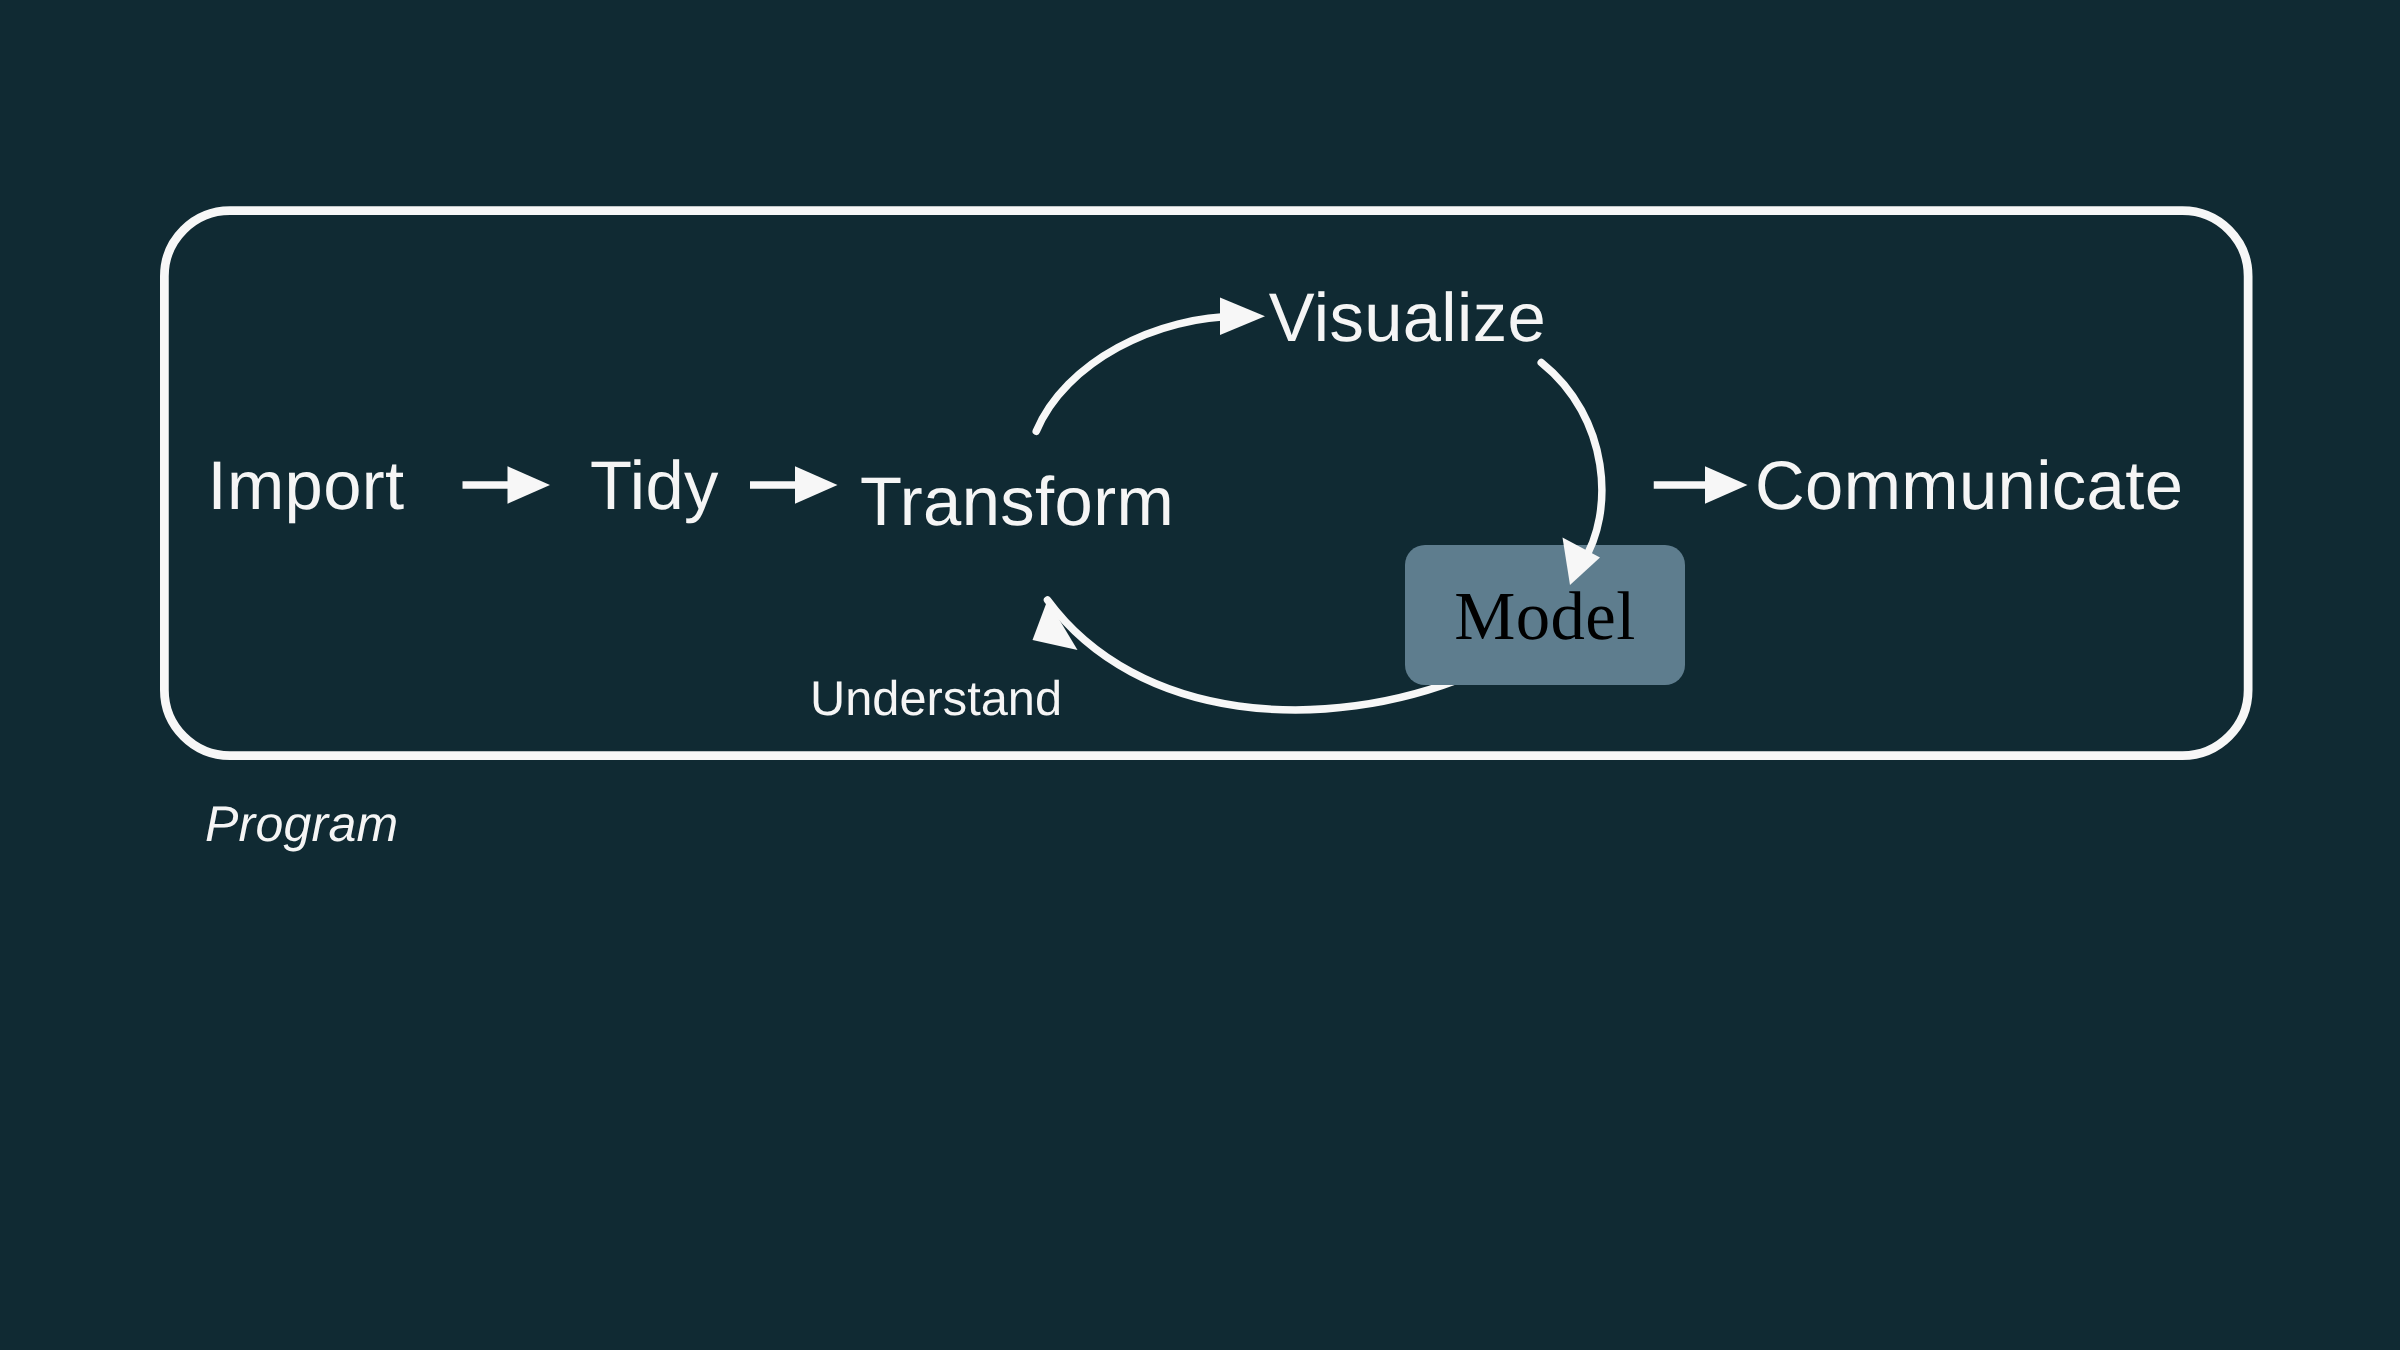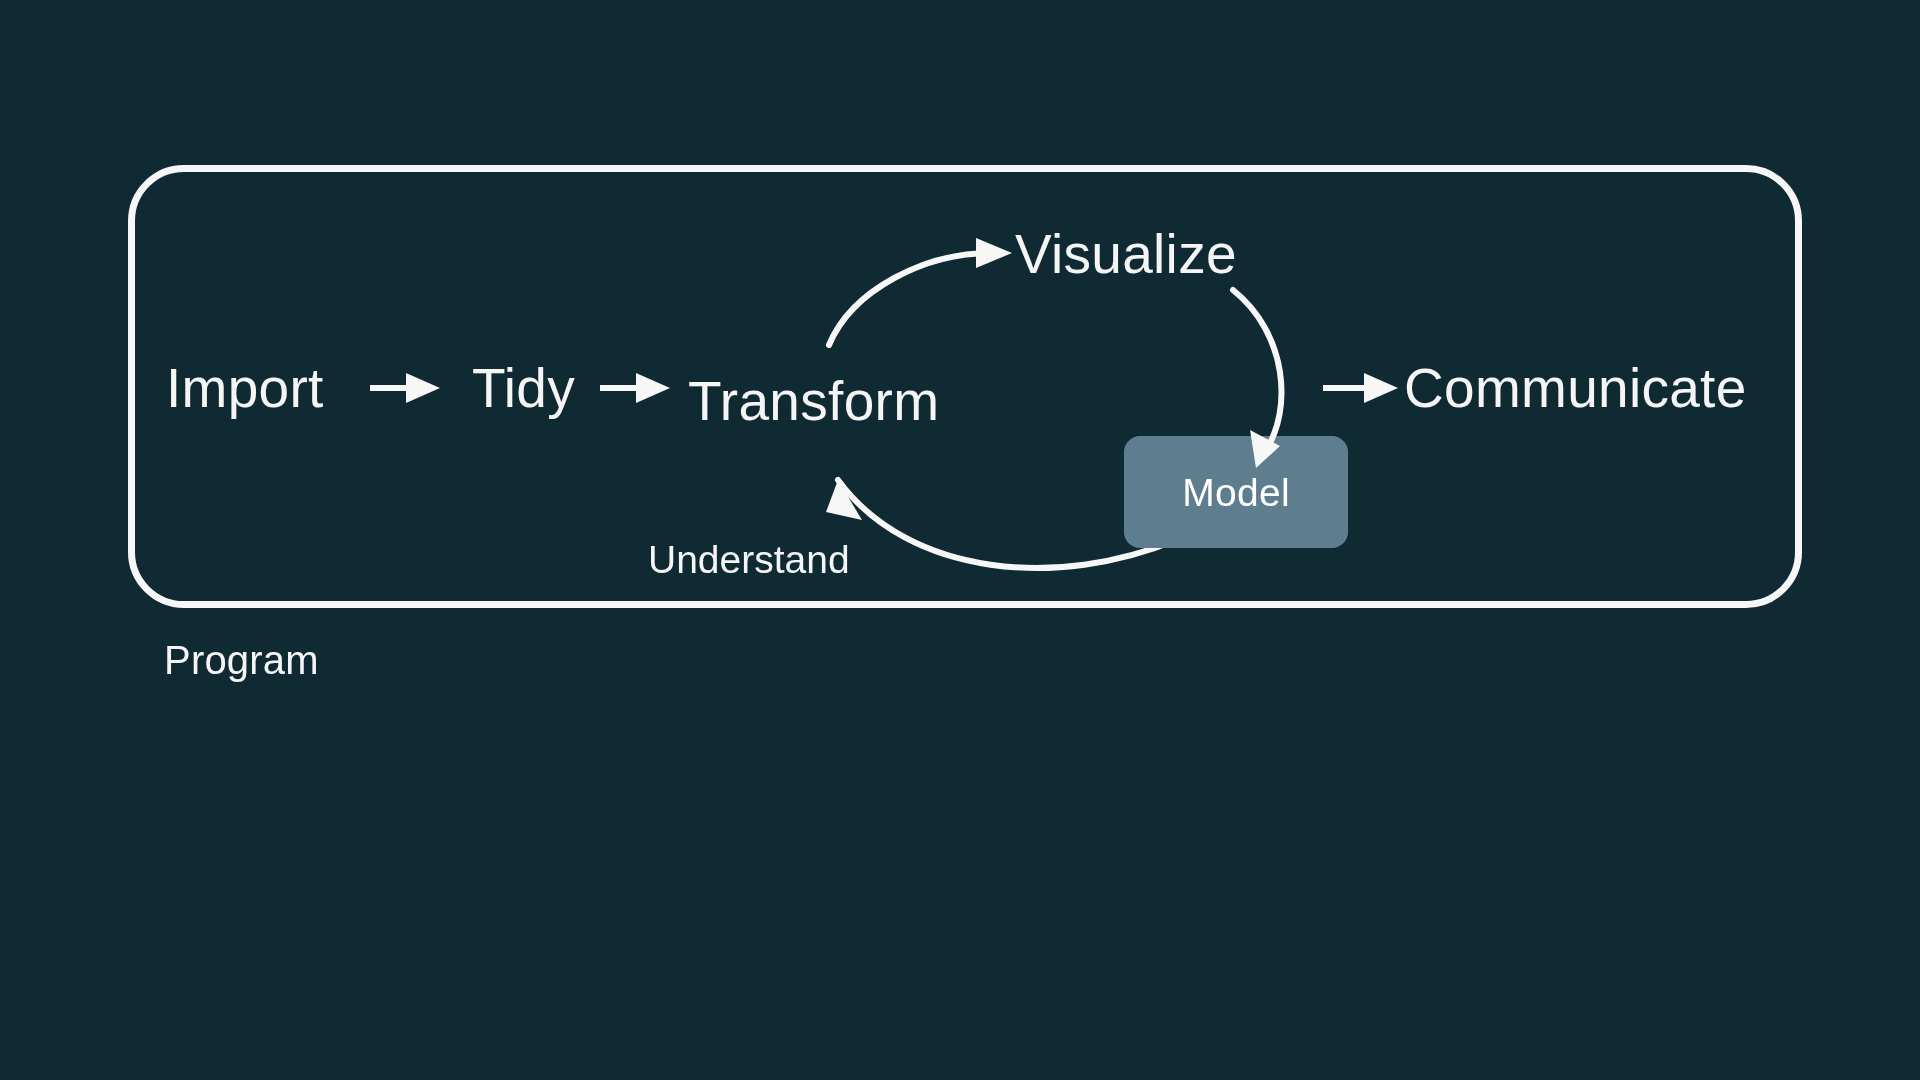--- a/index.html
+++ b/index.html
@@ -40,20 +40,21 @@
 
   .program-label {
     position: absolute;
     left: 164px;
     top: 640px;
     font-size: 40px;
     line-height: 1;
     color: #f5f5f5;
     letter-spacing: 0.2px;
     white-space: nowrap;
+    font-style: italic;
   }
 
   
   .stage-label {
     position: absolute;
     font-size: 55px;
     line-height: 1;
     color: #f5f5f5;
     white-space: nowrap;
     letter-spacing: 0.3px;
@@ -87,24 +88,25 @@
   }
   .model-chip-label {
     position: absolute;
     left: 0;
     top: 0;
     width: 224px;
     height: 112px;
     display: flex;
     align-items: center;
     justify-content: center;
-    font-size: 39px;
+    font-size: 55px;
     line-height: 1;
-    color: #ffffff;
+    color: #000000;
     letter-spacing: 0.3px;
+    font-family: Liberation Serif, serif;
   }
 
   
   .arrow-layer {
     position: absolute;
     left: 0;
     top: 0;
     width: 1920px;
     height: 1080px;
     pointer-events: none;

